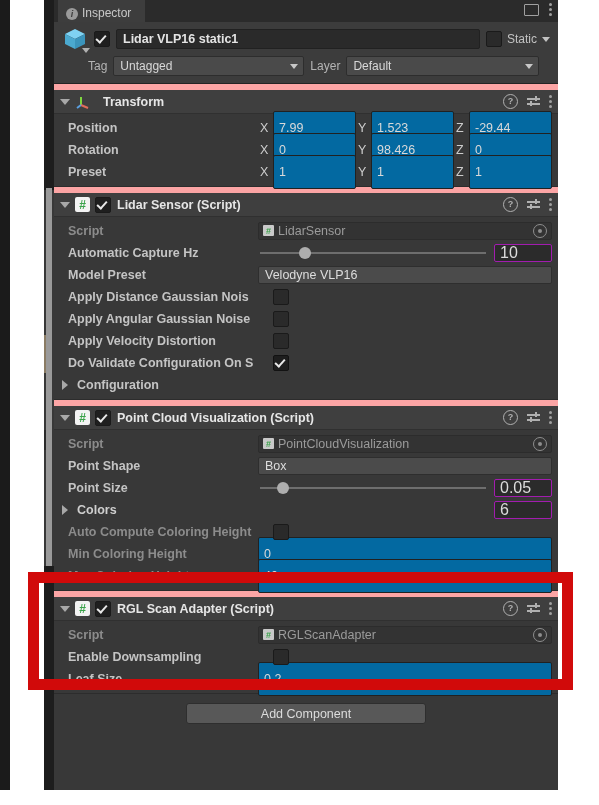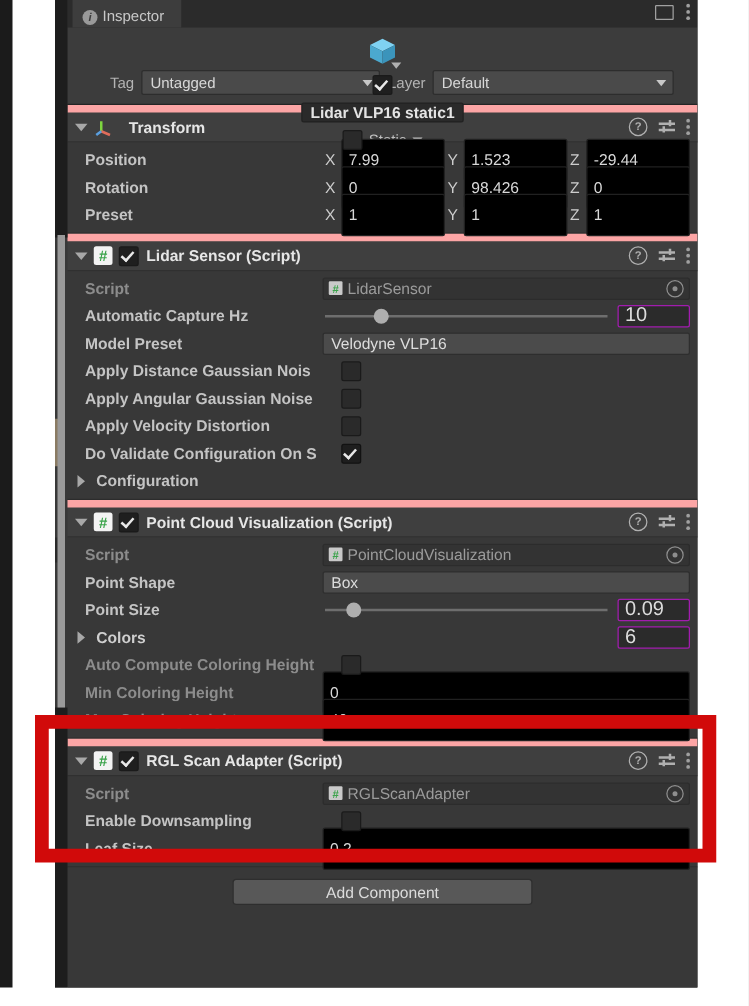--- a/index.html
+++ b/index.html
@@ -117,21 +117,21 @@
     width: 3px; height: 3px; background: #a0a0a0; border-radius: 50%;
     display: block;
   }
 
   
   .go-header {
     background: #3c3c3c;
     padding: 6px 8px 7px 8px;
     border-bottom: 1px solid #242424;
   }
-  .go-row1 { display: flex; align-items: center; gap: 6px; height: 22px; flex-direction: column; }
+  .go-row1 { display: flex; align-items: center; gap: 6px; height: 22px; }
   .cube-icon { width: 26px; height: 26px; position: relative; flex: 0 0 26px; }
   .cube-caret {
     position: absolute; right: -2px; bottom: -1px;
     width: 0; height: 0;
     border-left: 4px solid transparent;
     border-right: 4px solid transparent;
     border-top: 5px solid #b0b0b0;
   }
   .chk {
     width: 14px; height: 14px;
@@ -272,21 +272,21 @@
     flex: 0 0 auto;
     font-weight: bold;
   }
   .rlabel.dim { color: #8c8c8c; }
   .rlabel.bold { font-weight: bold; color: #cfcfcf; }
   .rlabel.w190 { width: 190px; }
   .rlabel.w205 { width: 205px; }
 
   .field {
     height: 34px;
-    background: #000000;
+    background: #0369a1;
     border: 1px solid #212121;
     border-radius: 2px;
     color: #d9d9d9;
     font-size: 12.5px;
     display: flex; align-items: center;
     padding: 0 5px;
     box-sizing: border-box;
   }
   .field.flex { flex: 1; }
 
@@ -611,21 +611,21 @@
             <span class="dcaret"></span>
           </div>
         </div>
         <div class="row">
           <span class="rlabel w190">Point Size</span>
           <div class="slider-wrap">
             <div class="track">
                 <div class="knob" style="left:10%"></div>
               </div>
           </div>
-          <div class="num-field">0.09</div>
+          <div class="num-field">0.05</div>
         </div>
         <div class="row">
           <div class="foldout closed" style="margin-left:2px"></div>
           <span class="rlabel bold" style="padding-left:4px;flex:1">Colors</span>
           <div class="num-field">6</div>
         </div>
         <div class="row row-chk">
           <span class="rlabel w205 dim">Auto Compute Coloring Height</span>
           <div class="chk"></div>
         </div>

